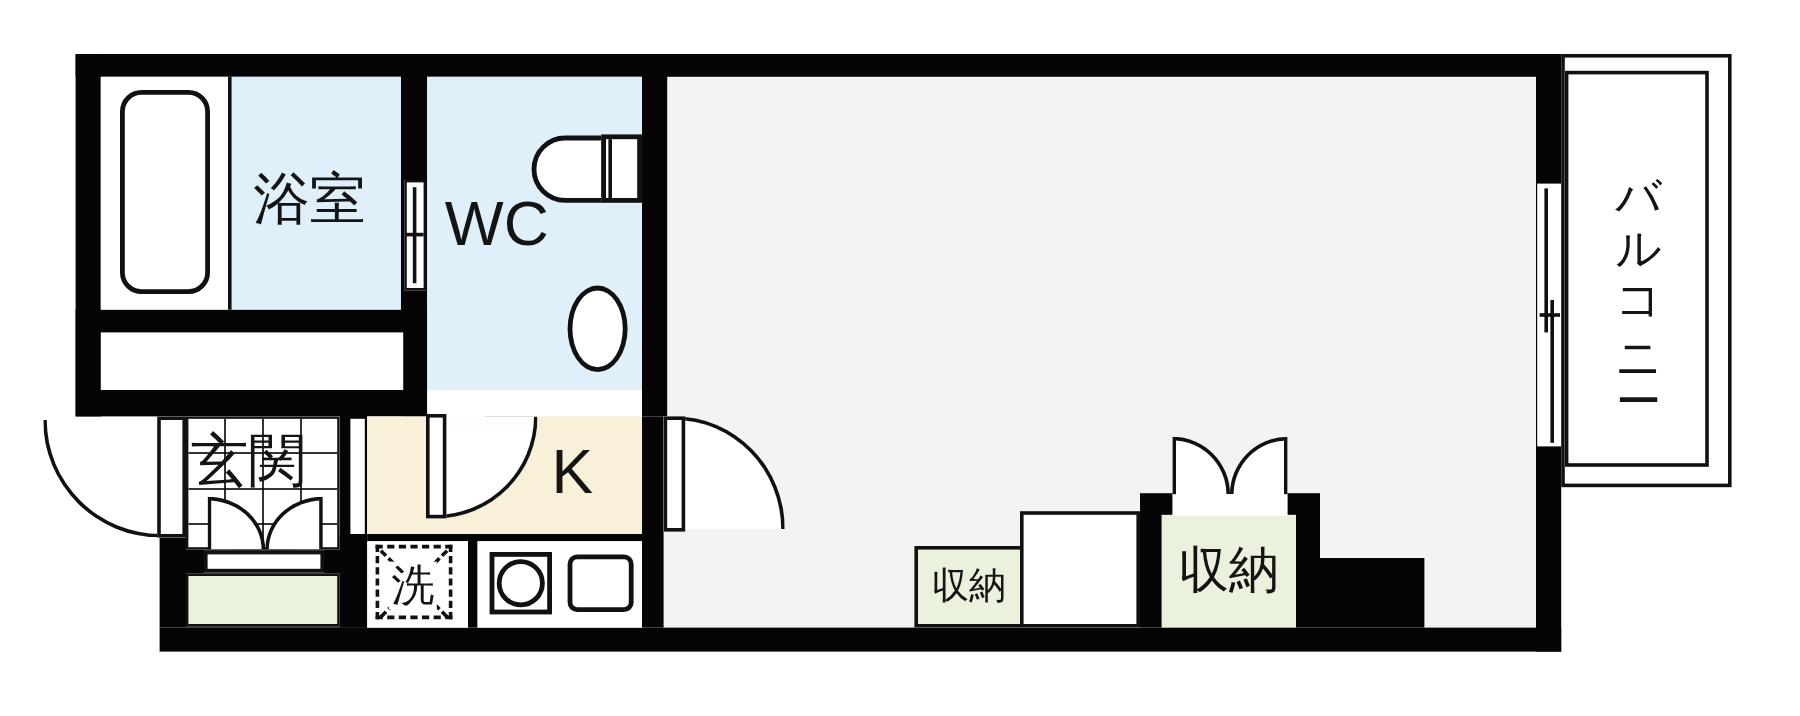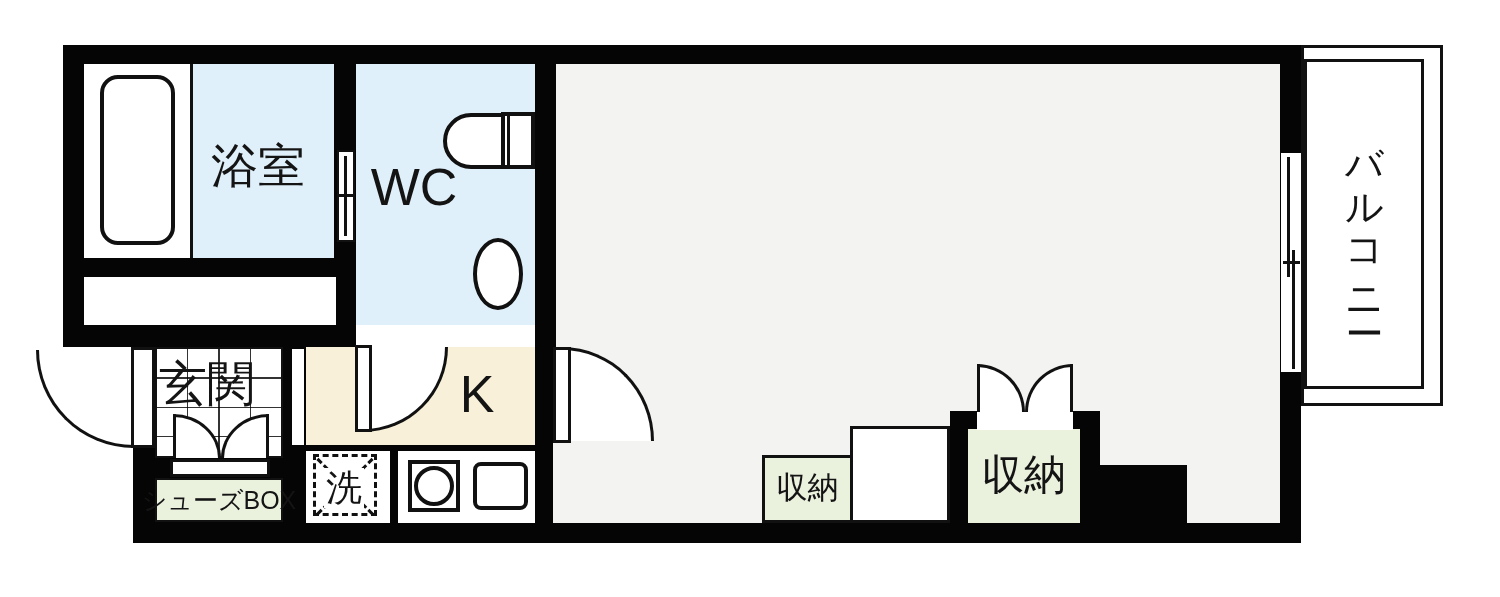--- a/index.html
+++ b/index.html
@@ -70,21 +70,20 @@
   <div class="abs white" style="left:337px;top:150px;width:18px;height:92px;border:2px solid #111;"></div>
   <div class="abs fixline" style="left:344px;top:156px;width:3px;height:80px;"></div>
   <div class="abs fixline" style="left:338px;top:194px;width:15px;height:3px;"></div>
 
   <div class="abs tiles" style="left:155px;top:347px;width:128px;height:111px;"></div>
   <div class="abs lbl" style="left:157px;top:358px;width:100px;height:52px;font-size:48px;">玄関</div>
   <div class="abs petal ne" style="left:173px;top:414px;width:48px;height:44px;"></div>
   <div class="abs petal nw" style="left:221px;top:414px;width:48px;height:44px;"></div>
   <div class="abs white" style="left:170px;top:459px;width:100px;height:18px;border:3px solid #111;"></div>
   <div class="abs green" style="left:155px;top:478px;width:128px;height:44px;border:2px solid #111;"></div>
-  <div class="abs lbl" style="left:155px;top:481px;width:128px;height:38px;font-size:25px;">シューズBOX</div>
 
   <div class="abs petal sw" style="left:36px;top:350px;width:98px;height:98px;border-right:0;border-top:0;"></div>
   <div class="abs leaf" style="left:131px;top:347px;width:24px;height:101px;"></div>
 
   <div class="abs white" style="left:292px;top:349px;width:12px;height:96px;"></div>
 
   <div class="abs cream" style="left:306px;top:347px;width:229px;height:98px;"></div>
   <div class="abs lbl" style="left:445px;top:367px;width:64px;height:54px;font-size:52px;">K</div>
 
   <div class="abs petal se" style="left:363px;top:347px;width:85px;height:85px;"></div>

